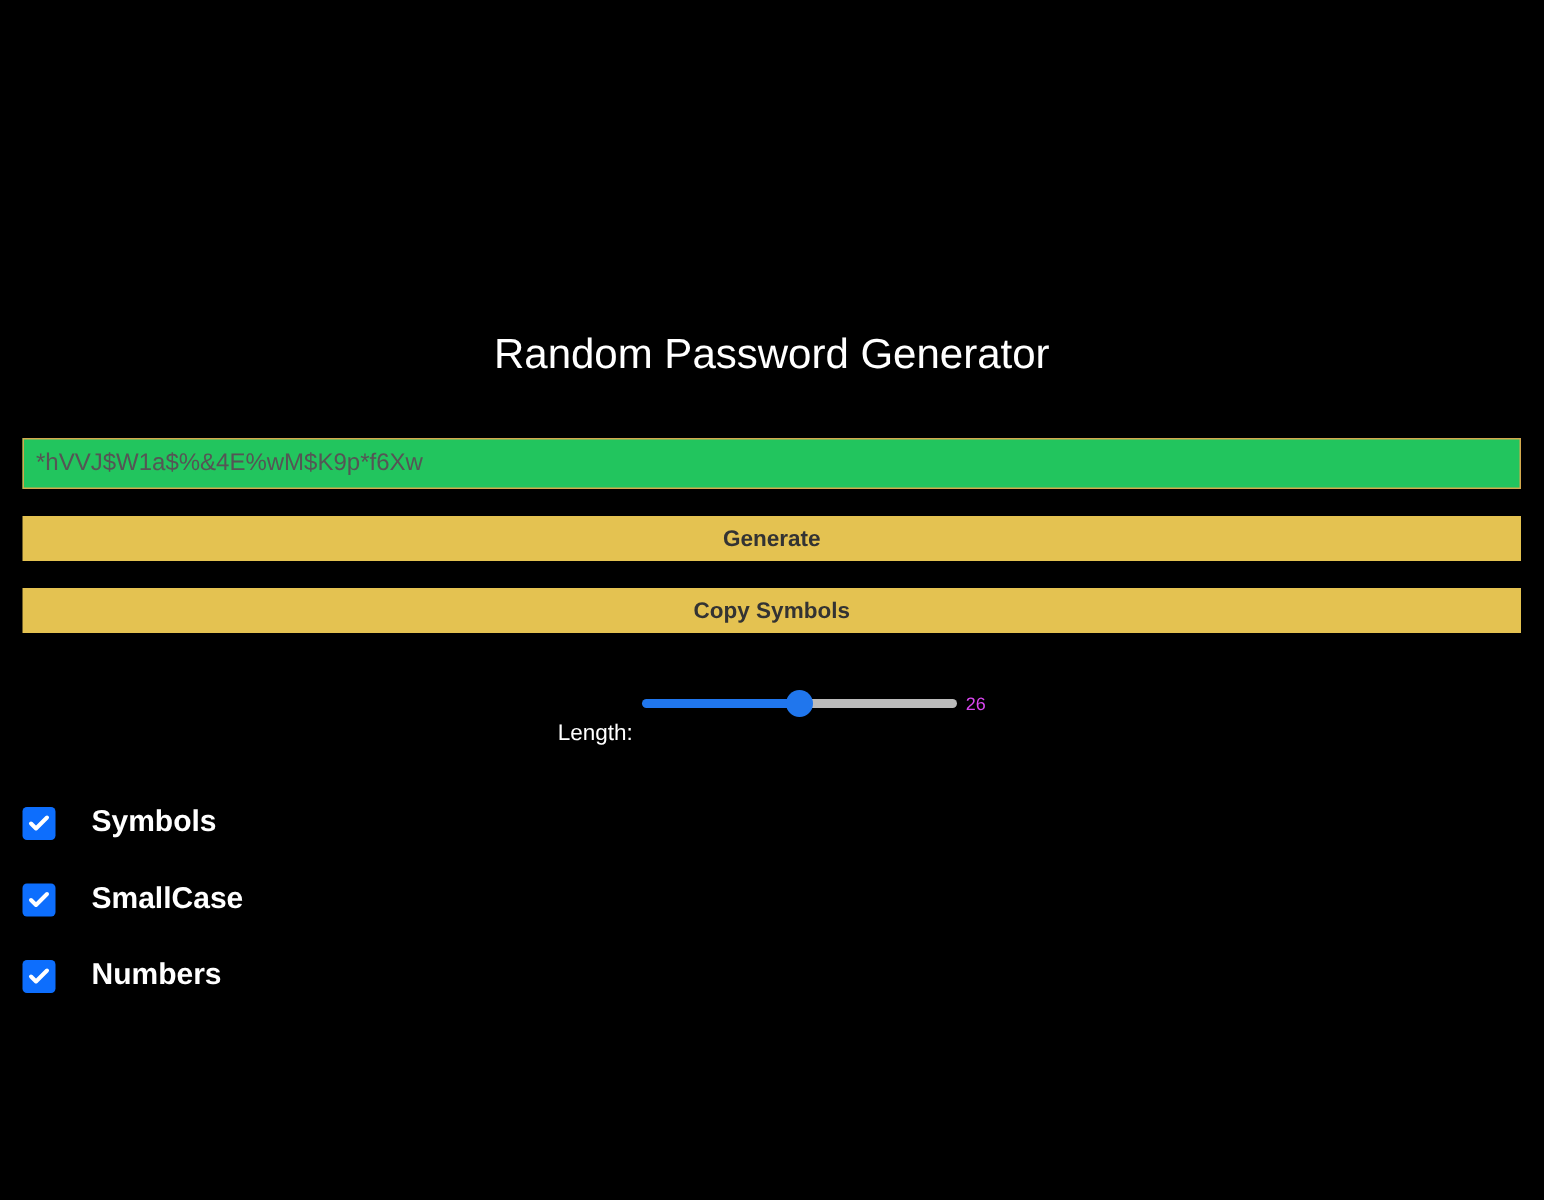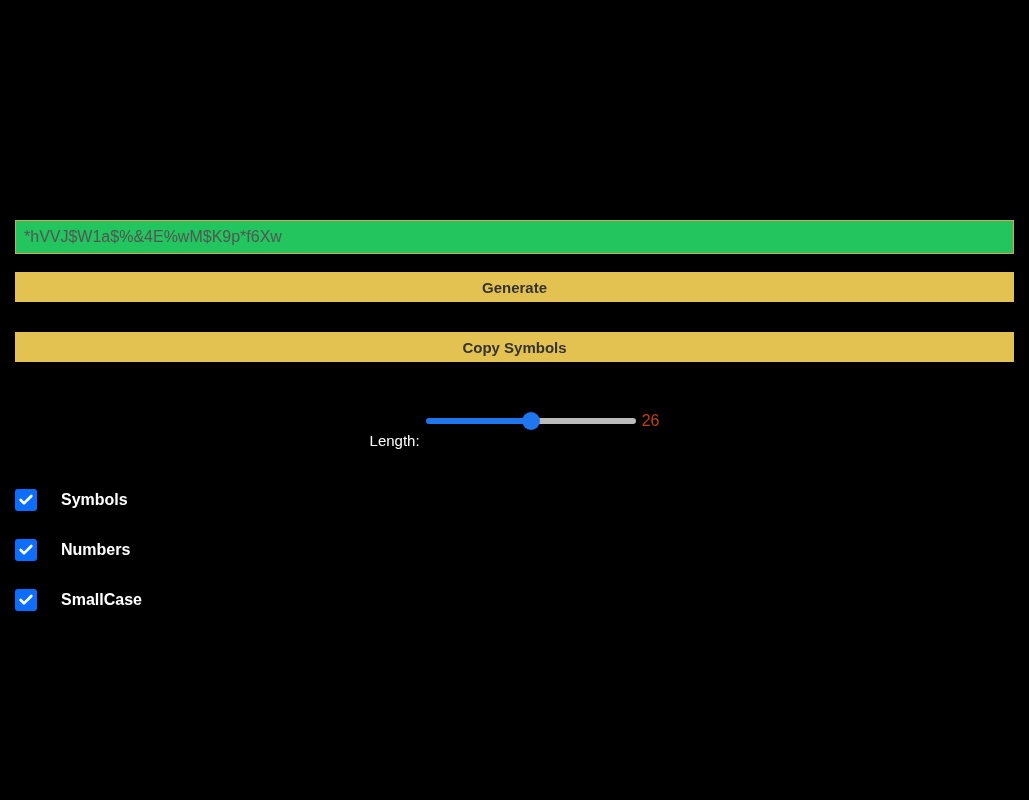--- a/index.html
+++ b/index.html
@@ -39,38 +39,38 @@
     }
     .btn {
       width: 100%;
       height: 30px;
       background-color: #e4c251;
       border: none;
       color: #333;
       font-size: 15px;
       font-weight: 600;
       cursor: pointer;
-      margin-bottom: 30px;
+      margin-bottom: 18px;
       font-family: Arial, sans-serif;
     }
     .length-row {
       display: flex;
       align-items: center;
       justify-content: center;
       gap: 6px;
       margin-bottom: 40px;
       font-size: 15px;
     }
     .length-label {
       color: #fff;
       margin-top: 40px;
     }
     .length-value {
-      color: #c2410c;
-      font-size: 16px;
+      color: #d946ef;
+      font-size: 12px;
     }
     .slider {
       -webkit-appearance: none;
       appearance: none;
       width: 210px;
       height: 6px;
       background: linear-gradient(to right, #2076ed 0%, #2076ed 50%, #bbb 50%, #bbb 100%);
       outline: none;
       border-radius: 3px;
       cursor: pointer;
@@ -106,29 +106,30 @@
       display: flex;
       align-items: center;
       justify-content: center;
       cursor: pointer;
     }
     .checkbox-wrap svg {
       width: 16px;
       height: 16px;
     }
     .option-label {
-      font-size: 16px;
+      font-size: 20px;
       font-weight: bold;
       color: #fff;
     }
   </style>
 </head>
 <body>
 
 <div class="container">
+  <h1 class="title">Random Password Generator</h1>
 
   <input type="text" class="password-input" value="*hVVJ$W1a$%&amp;4E%wM$K9p*f6Xw" style="">
 
   <button class="btn">Generate</button>
 
   <button class="btn">Copy Symbols</button>
 
   <div class="length-row">
     <span class="length-label">Length:</span>
     <input type="range" class="slider" min="2" max="50" value="26" style="">
@@ -144,24 +145,24 @@
     <span class="option-label">Symbols</span>
   </div>
 
 
   <div class="option-row">
     <div class="checkbox-wrap">
       <svg viewBox="0 0 24 24" fill="none" stroke="#fff" stroke-width="4" stroke-linecap="round" stroke-linejoin="round">
           <polyline points="20 6 9 17 4 12"></polyline>
         </svg>
     </div>
-    <span class="option-label">Numbers</span>
+    <span class="option-label">SmallCase</span>
   </div>
 
   <div class="option-row">
     <div class="checkbox-wrap">
       <svg viewBox="0 0 24 24" fill="none" stroke="#fff" stroke-width="4" stroke-linecap="round" stroke-linejoin="round">
           <polyline points="20 6 9 17 4 12"></polyline>
         </svg>
     </div>
-    <span class="option-label">SmallCase</span>
+    <span class="option-label">Numbers</span>
   </div>
 </div>
 
 </body></html>

